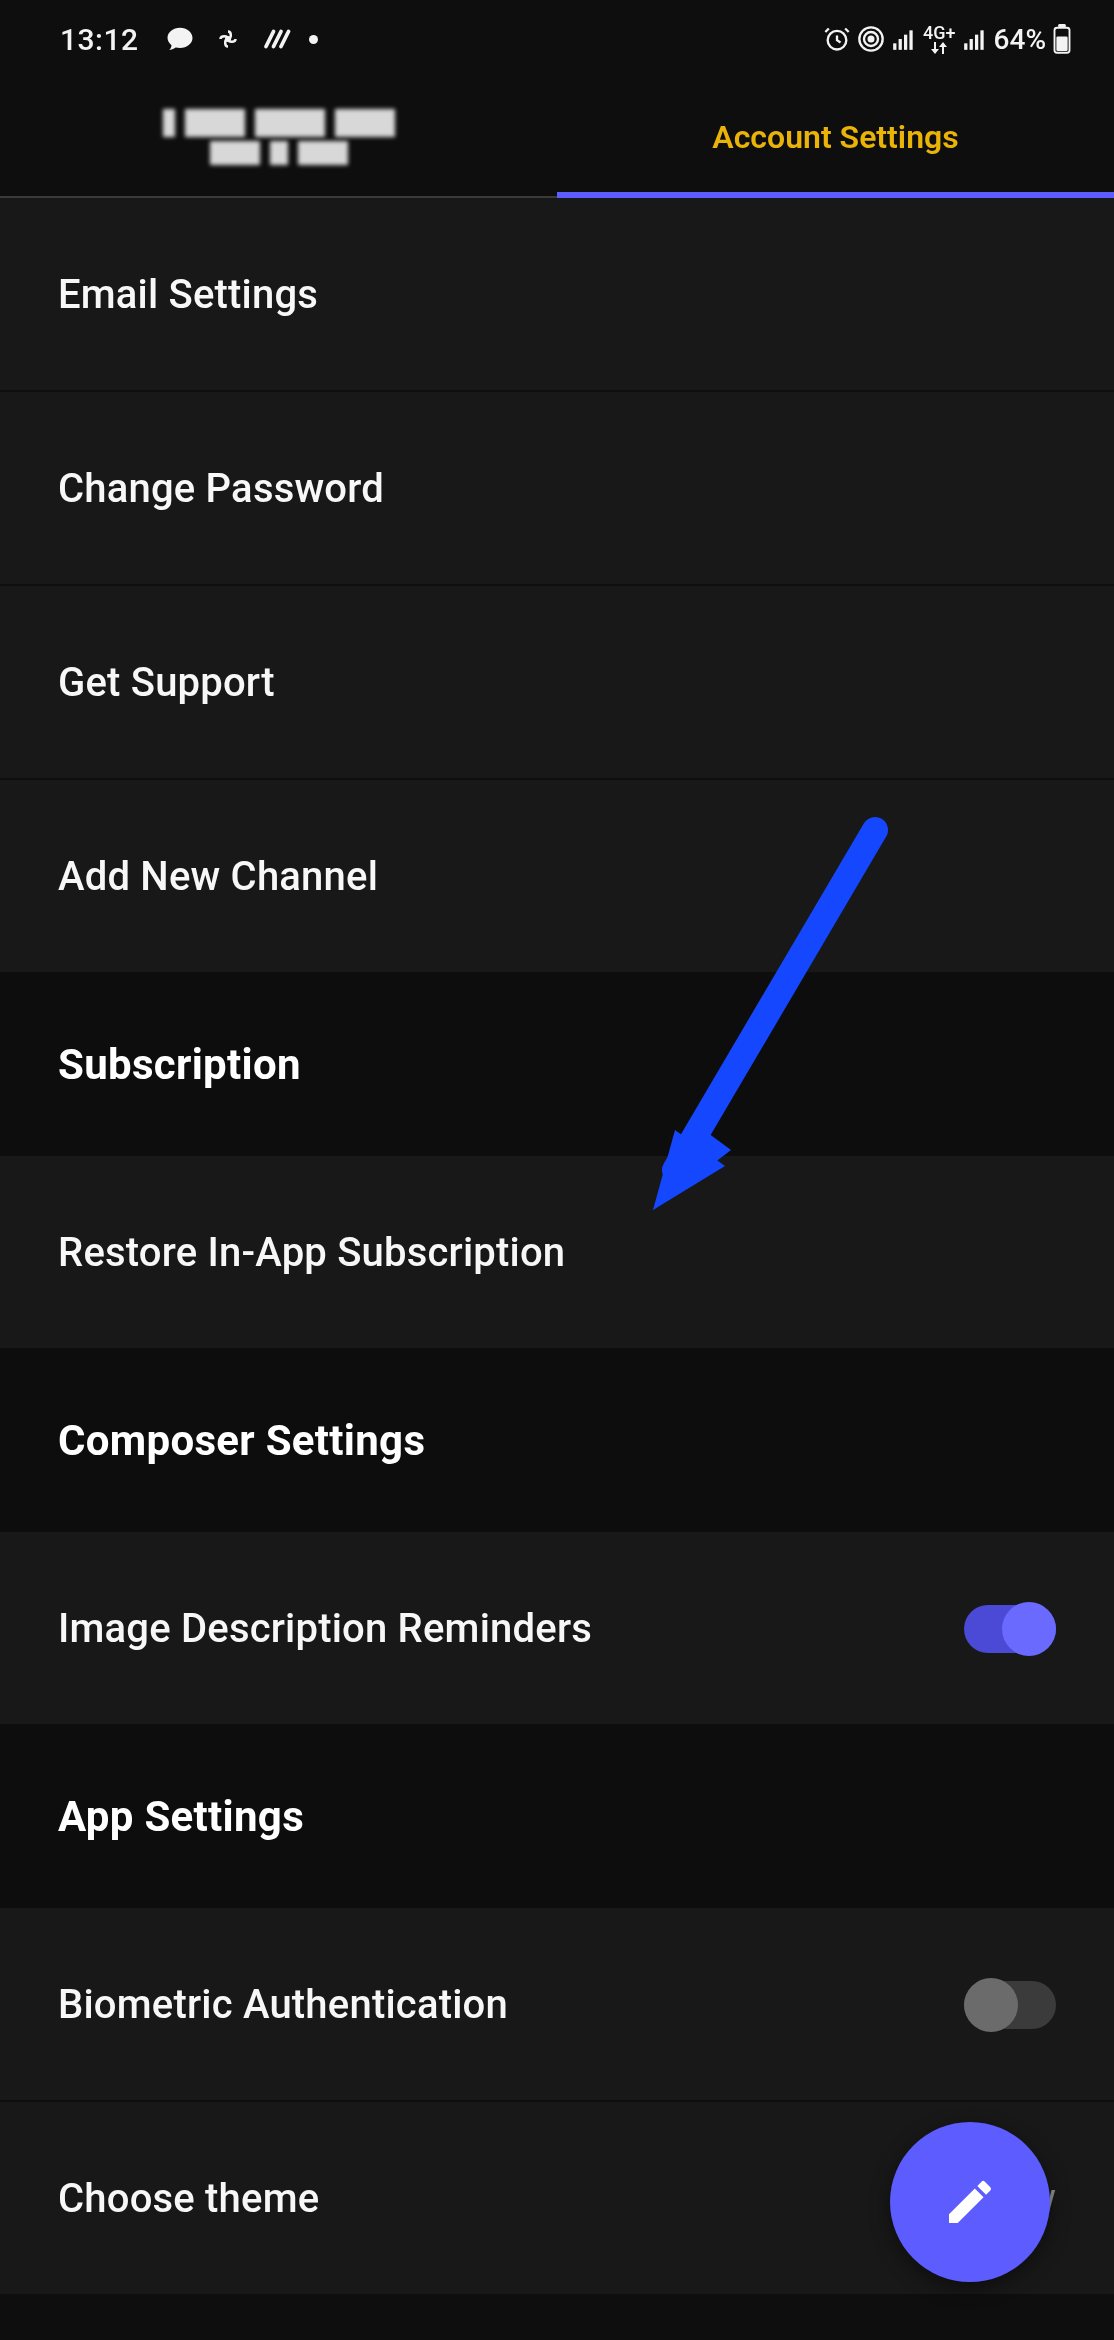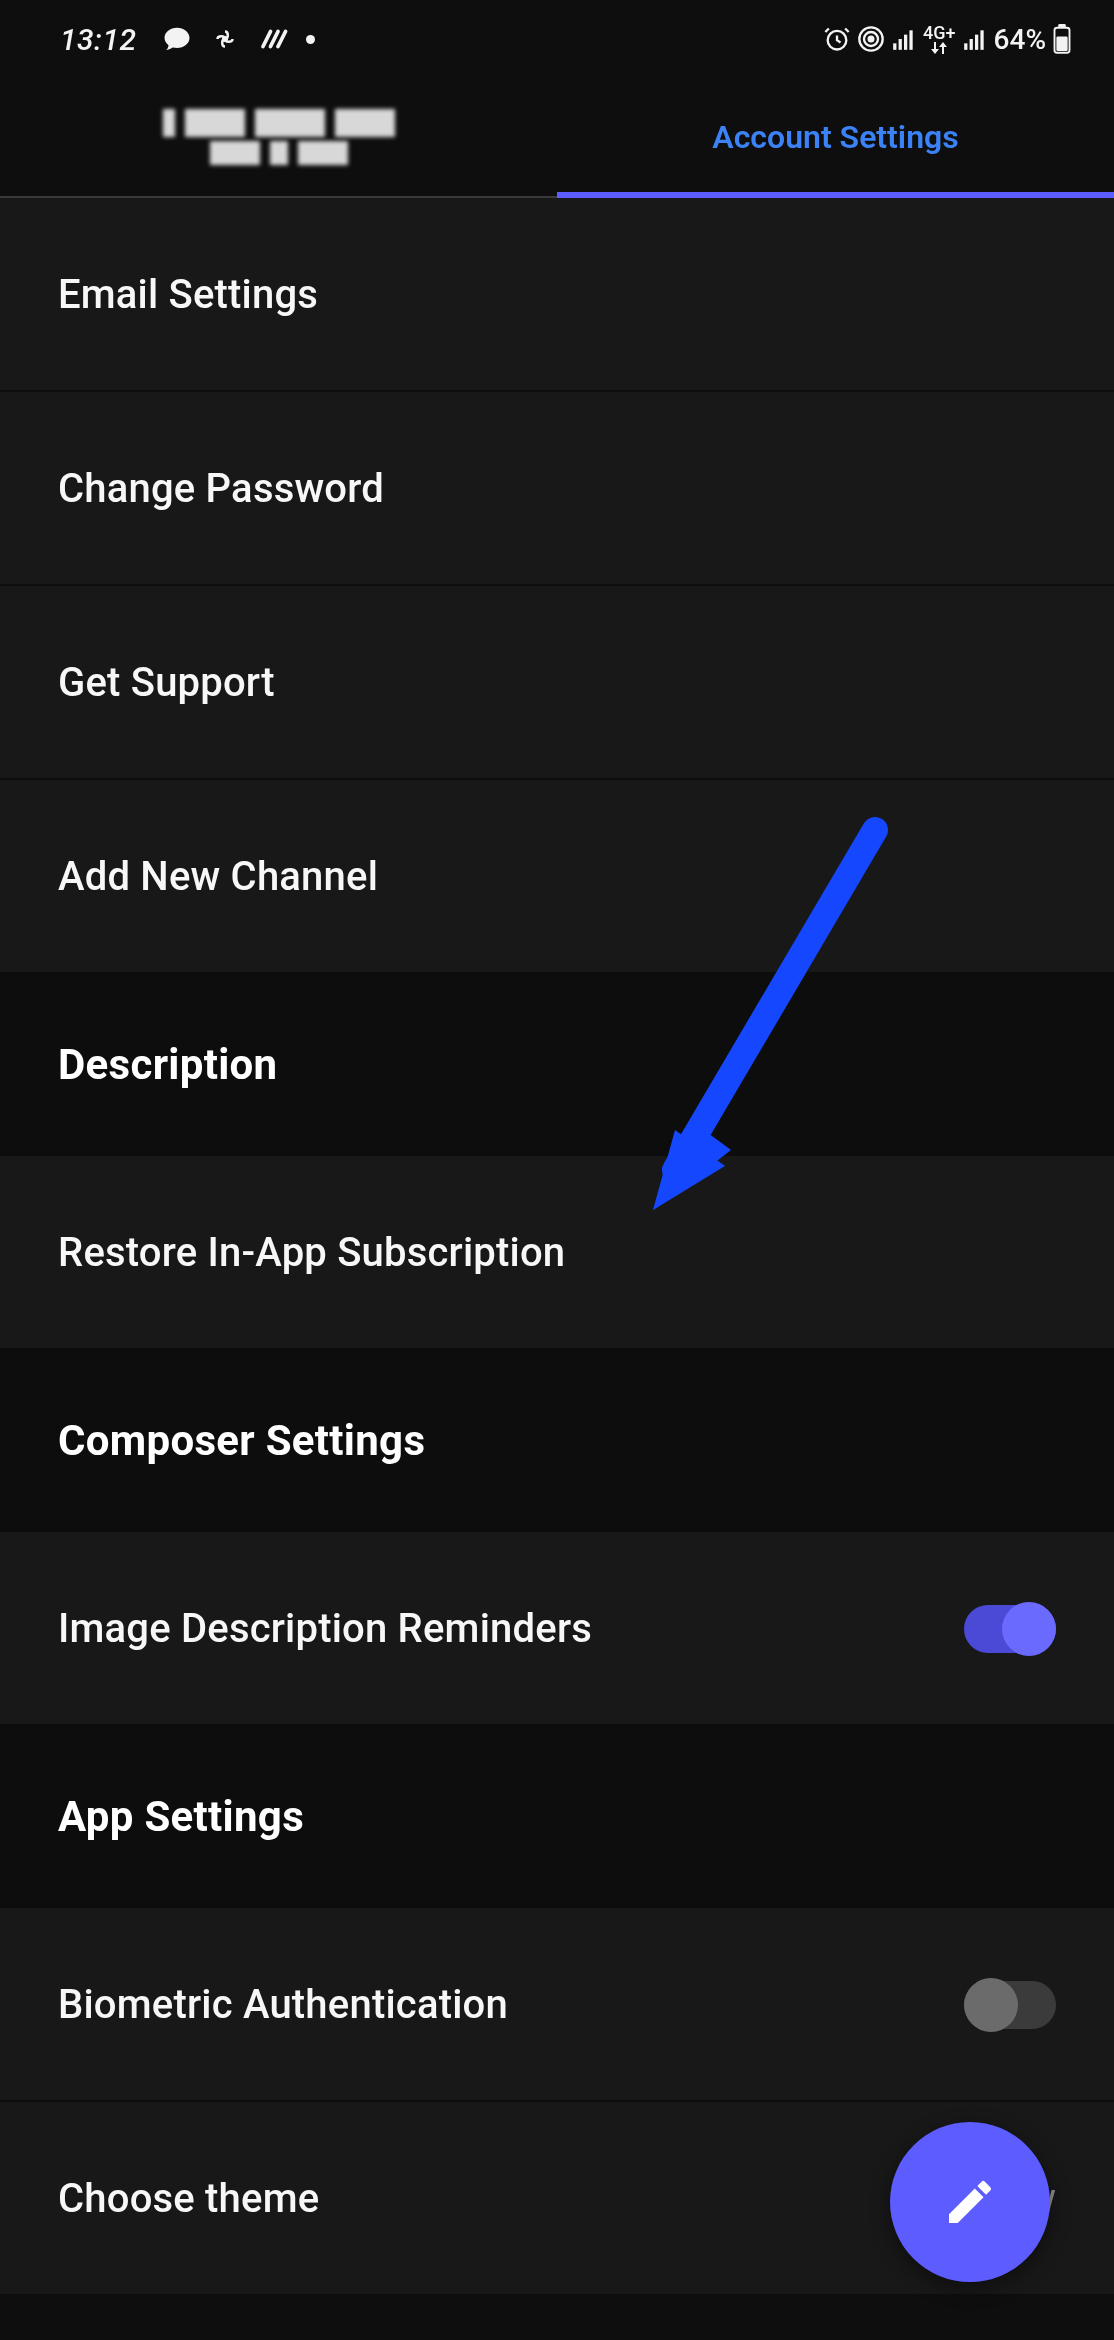--- a/index.html
+++ b/index.html
@@ -26,21 +26,20 @@
       justify-content: space-between;
       padding: 0 42px 0 60px;
       font-size: 30px;
       font-weight: 500;
       color: #f3f3f3;
     }
     .status-left {
       display: flex;
       align-items: center;
       gap: 18px;
-      font-style: italic;
     }
     .status-right {
       display: flex;
       align-items: center;
       gap: 6px;
     }
     .status-time {
       font-size: 30px;
       letter-spacing: 0.5px;
       margin-right: 8px;
@@ -61,21 +60,21 @@
       border-bottom: 2px solid #3a3a3a;
     }
     .tab {
       flex:1;
       position:relative;
       display:flex;
       align-items:center;
       justify-content:center;
       font-size:32px;
       font-weight:600;
-      color:#3b82f6;
+      color:#eab308;
     }
     .tab.left {
       color:#dcdcdc;
       flex-direction:column;
       gap:4px;
     }
     .redacted-line {
       display:flex;
       gap:10px;
     }
@@ -288,21 +287,21 @@
 
   <div class="row">
     <span class="row-label">Get Support</span>
   </div>
 
   <div class="row">
     <span class="row-label">Add New Channel</span>
   </div>
 
   <div class="section-header">
-    <span class="section-title">Description</span>
+    <span class="section-title">Subscription</span>
   </div>
 
   <div class="row">
     <span class="row-label">Restore In-App Subscription</span>
   </div>
 
   <div class="section-header">
     <span class="section-title">Composer Settings</span>
   </div>
 

